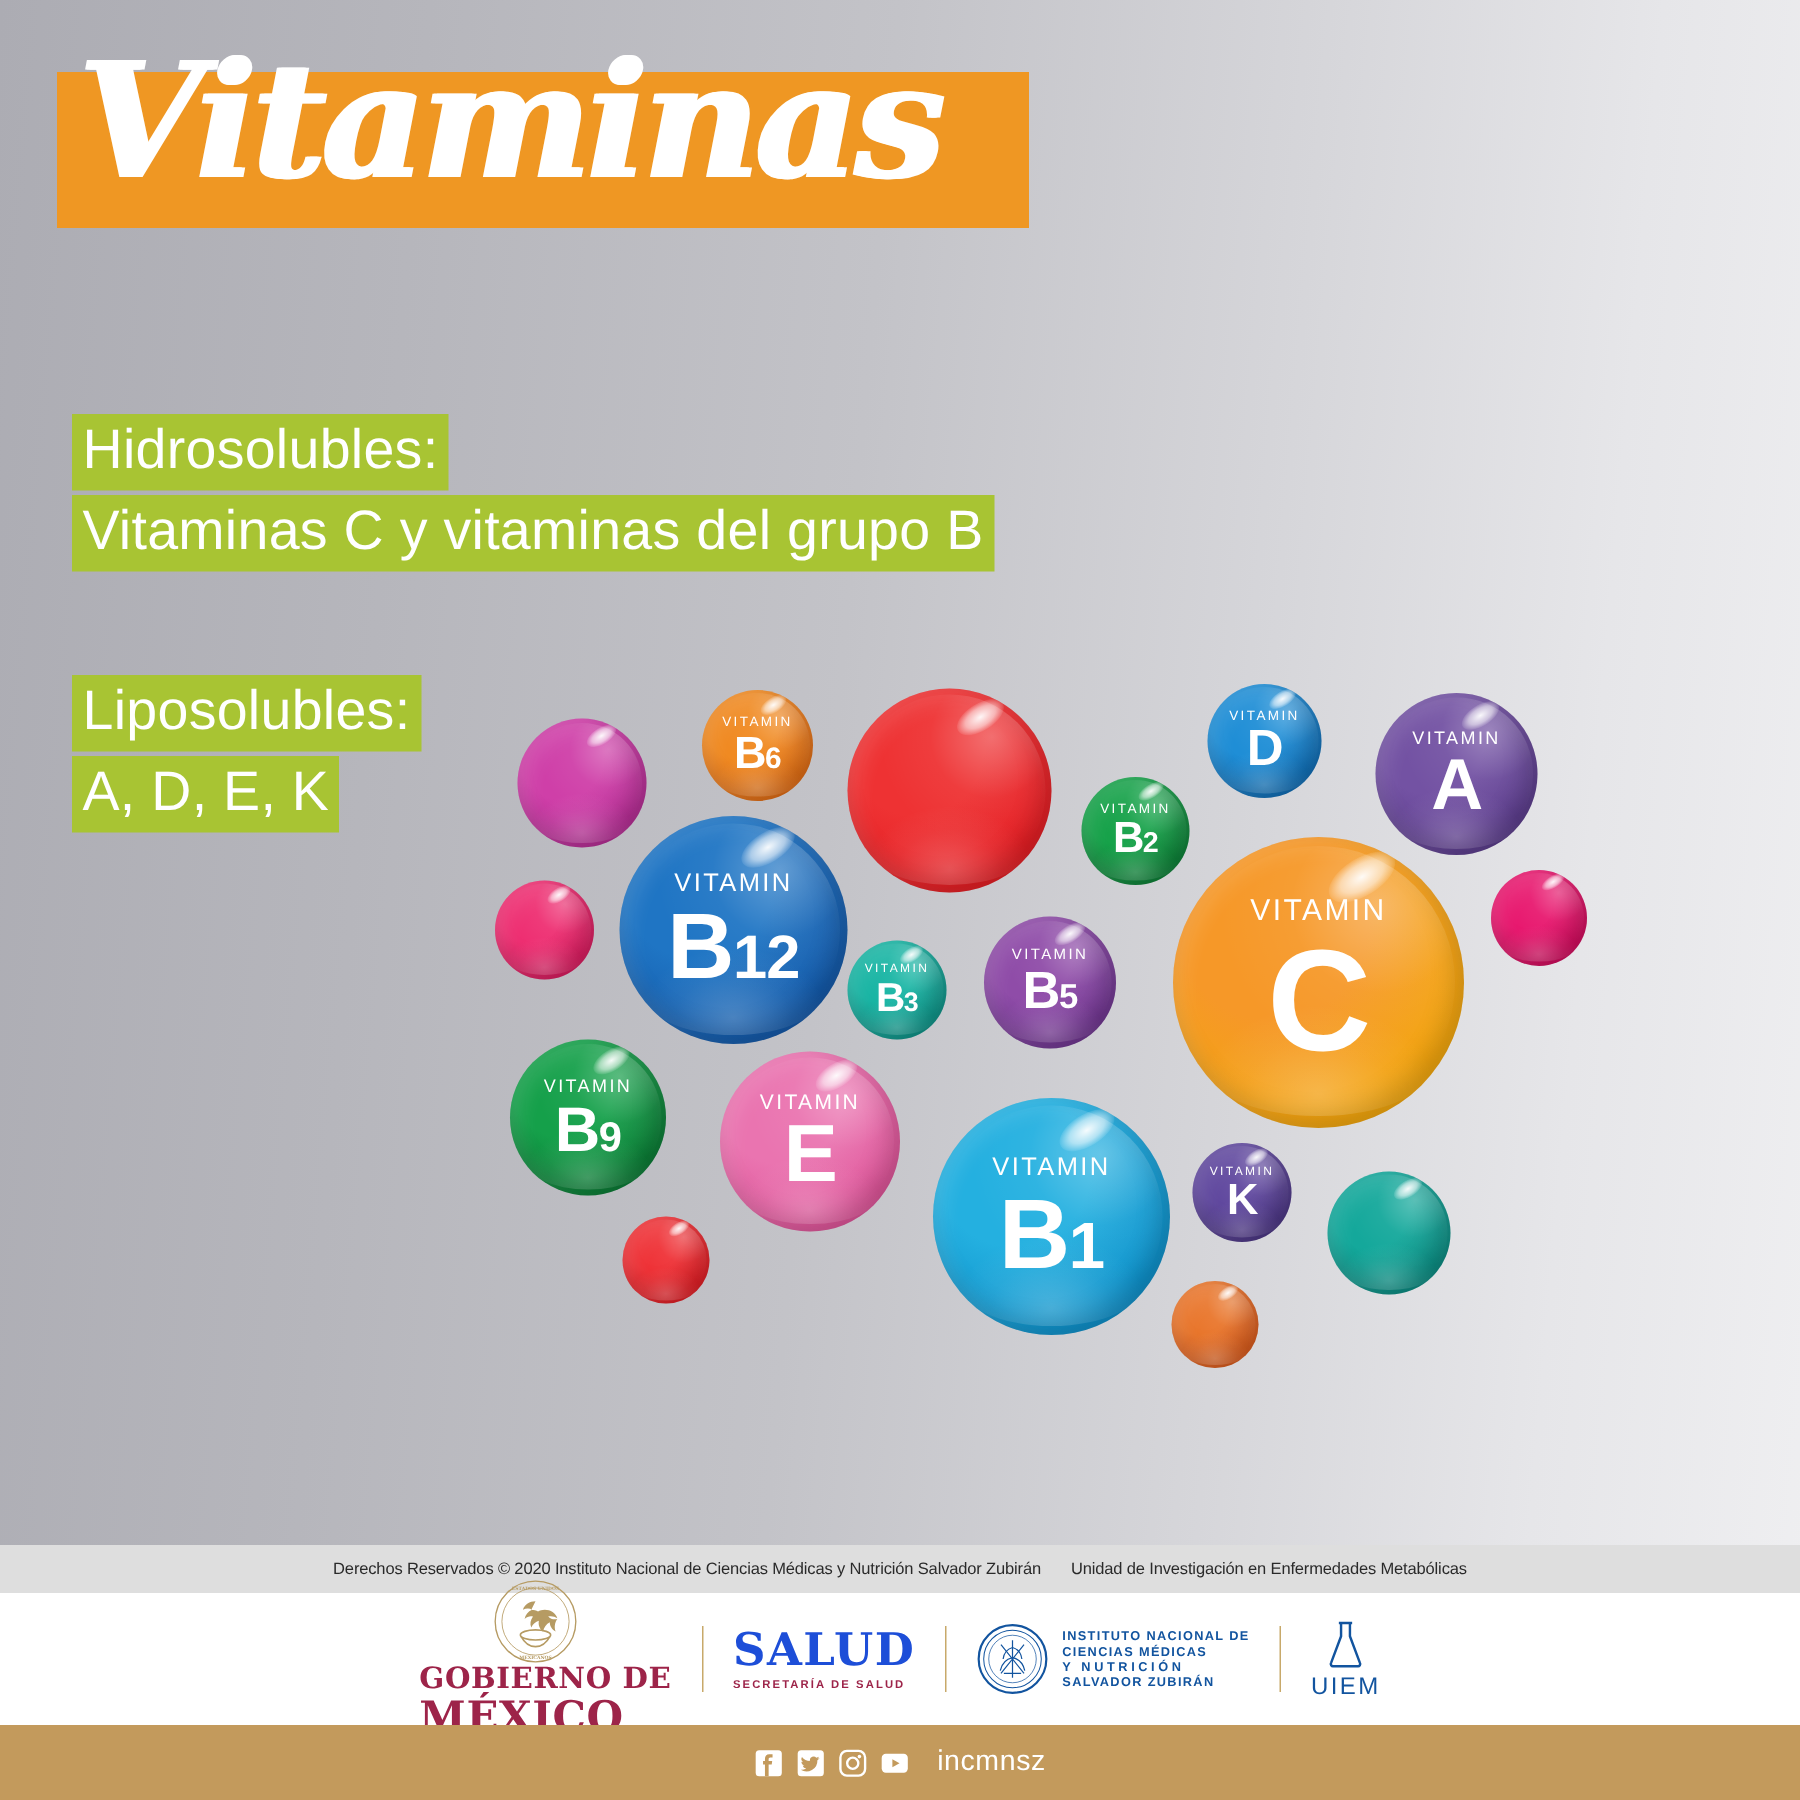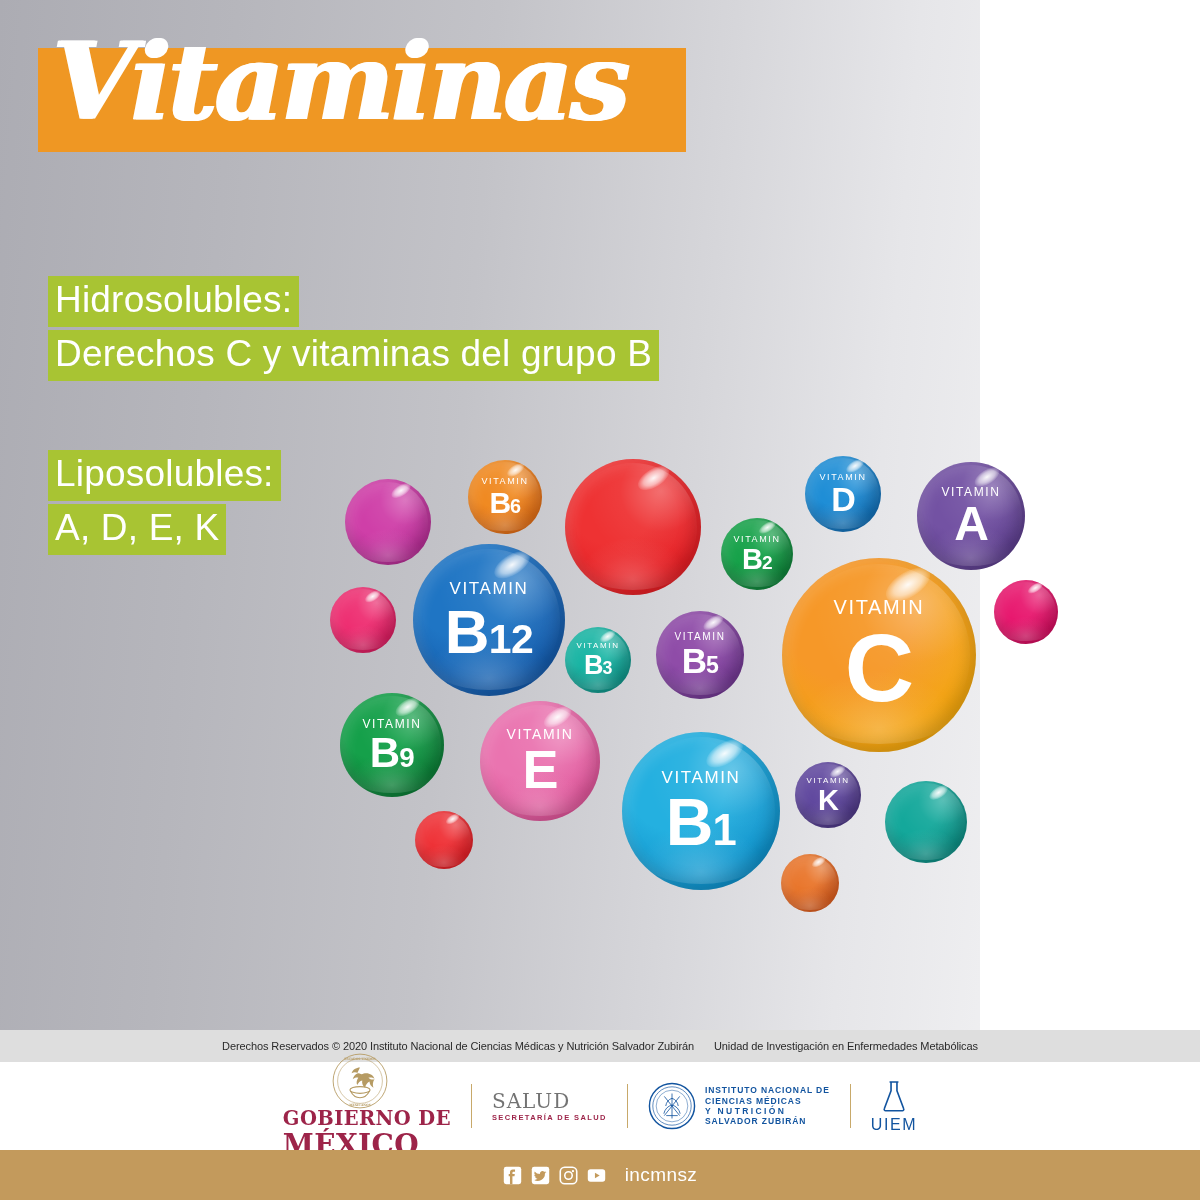--- a/index.html
+++ b/index.html
@@ -3,21 +3,21 @@
 <meta charset="utf-8">
 <style>
   * { box-sizing: border-box; margin: 0; padding: 0; }
   html, body {
     width: 1200px; height: 1200px;
     font-family: "Liberation Sans", sans-serif;
     overflow: hidden;
   }
   #page {
     position: relative;
-    width: 980px; height: 1200px;
+    width: 1200px; height: 1200px;
     background: linear-gradient(95deg, #acacb3 0%, #b6b6bc 22%, #c3c3c8 46%, #d6d6da 68%, #e6e6e9 85%, #efeff1 100%);
   }
 
   
   #title-band {
     position: absolute; left: 38px; top: 48px;
     width: 648px; height: 104px;
     background: #ef9723;
   }
   #title-text {
@@ -149,22 +149,22 @@
     font-size: 19.5px; color: #9d2449; letter-spacing: 0.4px;
   }
   #gob-line2 {
     font-family: "DejaVu Serif", serif; font-weight: bold;
     font-size: 28px; color: #9d2449; letter-spacing: 0.4px; margin-top: 2px;
   }
 
   
   #salud-logo { line-height: 1; }
   #salud-word {
-    font-family: "DejaVu Serif", serif; font-weight: normal;
-    font-size: 20px; color: #737373; letter-spacing: 1px;
+    font-family: "DejaVu Serif", serif; font-weight: bold;
+    font-size: 30px; color: #1d4ed8; letter-spacing: 1px;
   }
   #salud-sub {
     font-size: 7.5px; color: #9d2449; letter-spacing: 1.4px;
     font-weight: bold; margin-top: 3px;
   }
 
   
   #incm-logo { display: flex; align-items: center; }
   #incm-seal { width: 48px; height: 48px; margin-right: 9px; }
   #incm-words { line-height: 1.22; }
@@ -196,21 +196,21 @@
 </head>
 <body>
 
 <div id="page">
 
   <div id="title-band"></div>
   <div id="title-text">Vitaminas</div>
 
   <div class="hl-block" id="block-hidro">
     <div class="hl-line">Hidrosolubles:</div>
-    <div class="hl-line">Derechos C y vitaminas del grupo  B</div>
+    <div class="hl-line">Vitaminas C y vitaminas del grupo  B</div>
   </div>
 
   <div class="hl-block" id="block-lipo">
     <div class="hl-line">Liposolubles:</div>
     <div class="hl-line">A, D, E, K</div>
   </div>
 
   <div id="spheres">
       <div class="sphere" style="left: 345px; top: 479px; width: 86px; height: 86px; background: radial-gradient(circle at 34% 30%, rgb(207, 63, 168) 0%, rgb(207, 63, 168) 34%, rgb(181, 44, 148) 78%, rgb(181, 44, 148) 100%); box-shadow: rgba(0, 0, 0, 0.18) -6px -8px 16px inset, rgba(255, 255, 255, 0.14) 5px 6px 14px inset;">
         <div class="gloss-rim"></div>

